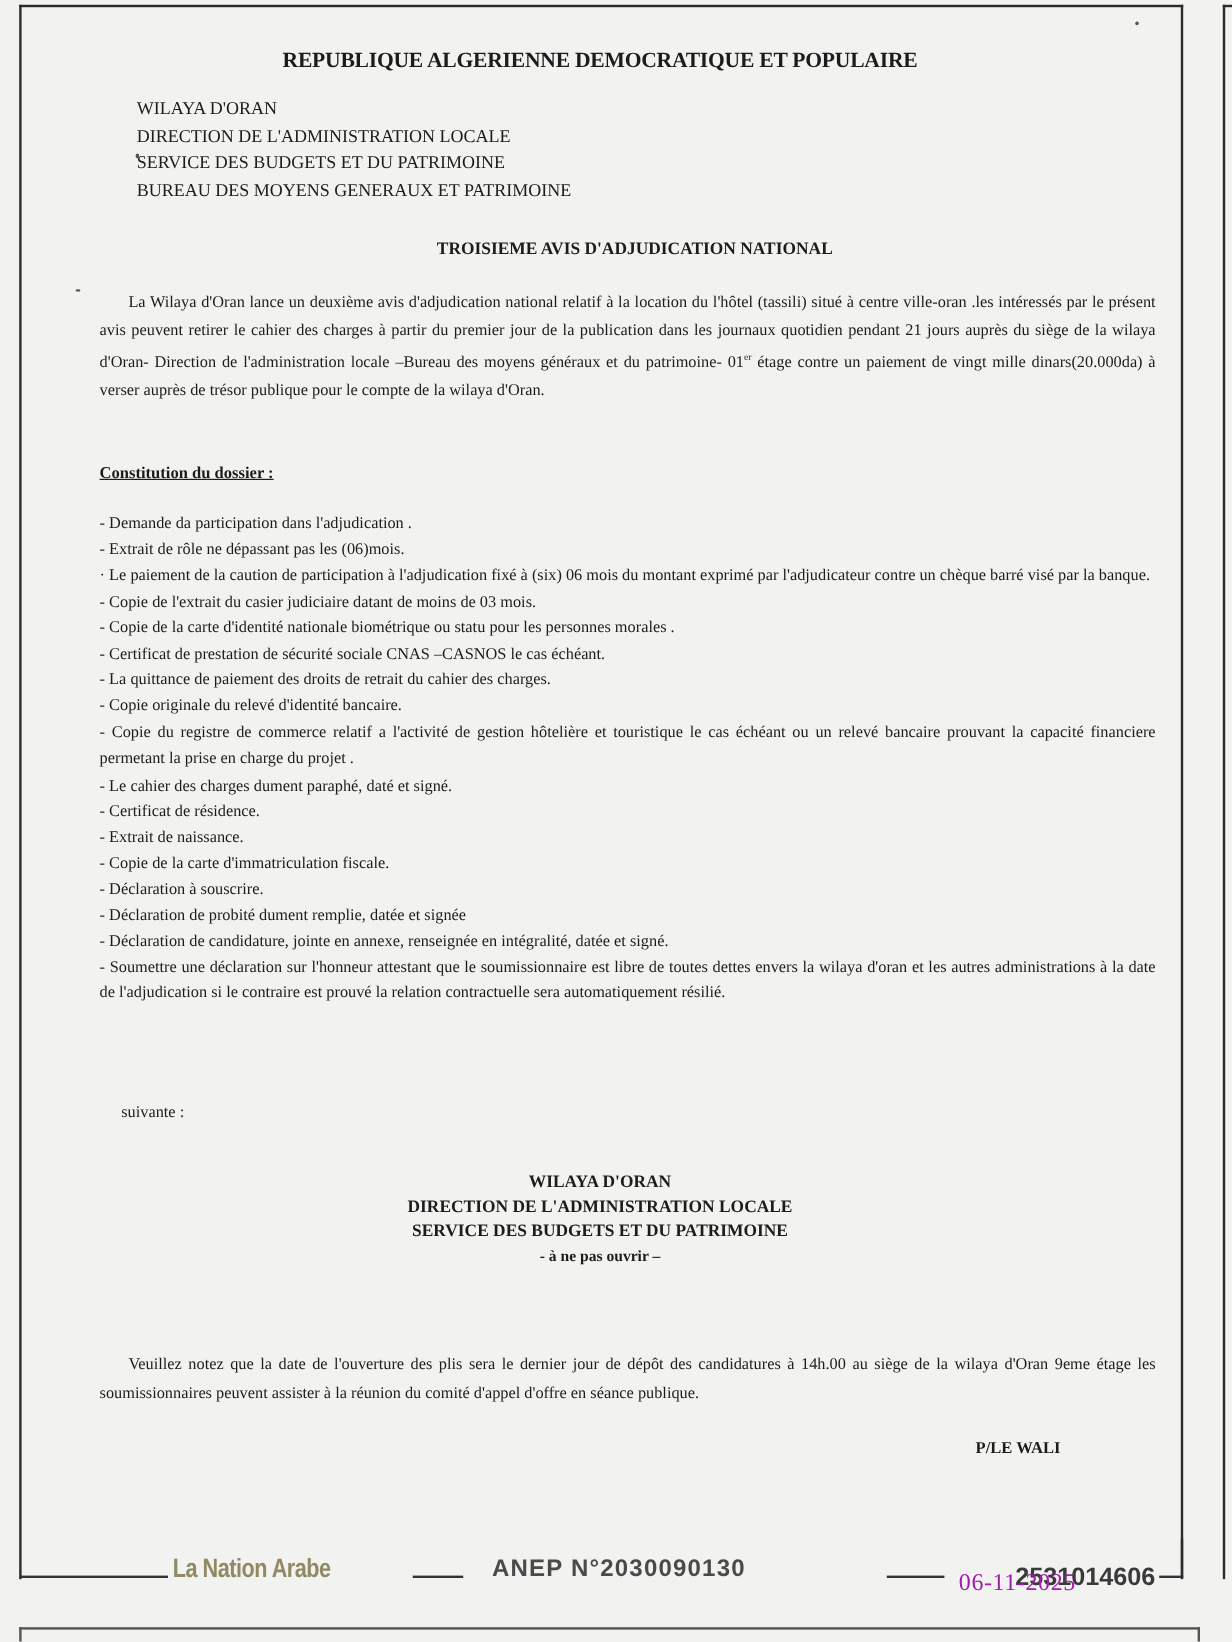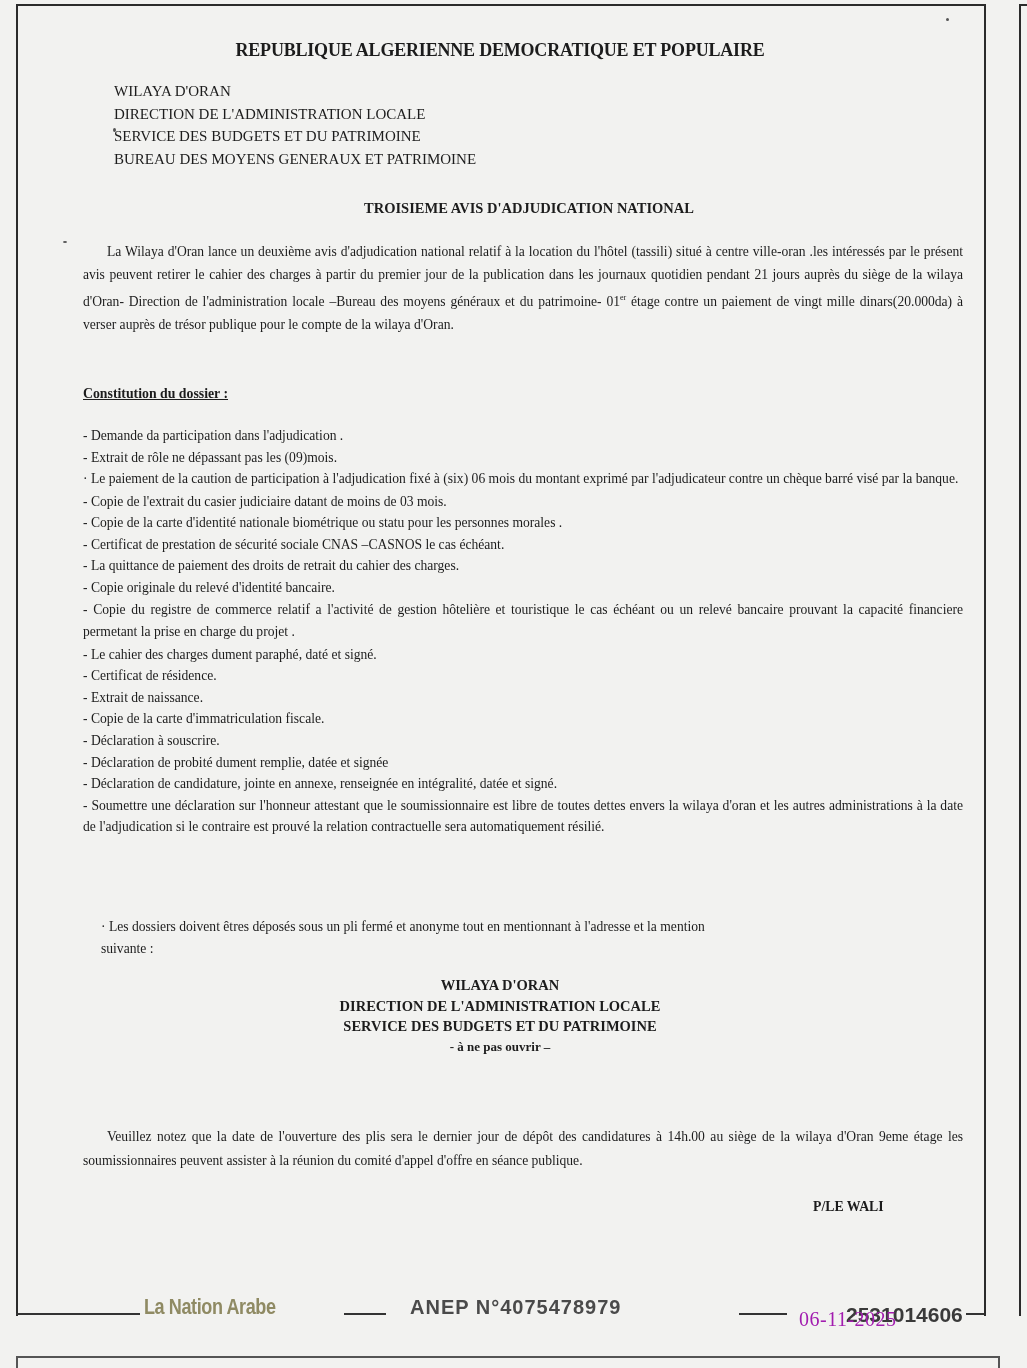--- a/index.html
+++ b/index.html
@@ -110,40 +110,39 @@
   <div class="notice-title">TROISIEME AVIS D'ADJUDICATION NATIONAL</div>
 
   <div class="para" style="top:240px; text-align:justify;">
     <span class="indent"></span><span>La Wilaya d'Oran lance un deuxième avis d'adjudication national  relatif à la location du l'hôtel (tassili)  situé à centre ville-oran .les intéressés par le présent avis peuvent retirer le cahier des charges à partir du premier jour de la publication dans les journaux quotidien pendant 21 jours auprès du siège de la wilaya d'Oran- Direction de l'administration locale –Bureau des moyens généraux et du patrimoine-  01</span><sup>er</sup><span>  étage contre un paiement de vingt mille dinars(20.000da)  à verser auprès de trésor publique pour le compte de la wilaya d'Oran.</span>
   </div>
 
   <div class="section-heading">Constitution du dossier :</div>
 
   <div class="list">
     <div class="item">- Demande da participation dans l'adjudication .</div>
-    <div class="item">- Extrait de rôle ne dépassant pas les (09)mois.</div>
+    <div class="item">- Extrait de rôle ne dépassant pas les (06)mois.</div>
     <div class="item justify" style="line-height:22.5px;">· Le paiement de la caution de participation à l'adjudication fixé à (six) 06 mois du montant exprimé par l'adjudicateur  contre un chèque barré visé par la banque.</div>
     <div class="item">- Copie de l'extrait du casier judiciaire datant de moins de 03 mois.</div>
     <div class="item">- Copie de la carte d'identité nationale biométrique ou statu pour les personnes morales .</div>
     <div class="item">- Certificat de prestation de sécurité sociale CNAS –CASNOS le cas échéant.</div>
     <div class="item">- La quittance de paiement des droits de retrait du cahier des charges.</div>
     <div class="item">- Copie originale du relevé d'identité bancaire.</div>
     <div class="item justify" style="line-height:22.5px;">- Copie du registre de commerce relatif a l'activité de gestion hôtelière et touristique le cas échéant ou un relevé bancaire prouvant la capacité financiere permetant la prise en charge du projet .</div>
     <div class="item">- Le cahier des charges dument paraphé, daté et signé.</div>
     <div class="item">- Certificat de résidence.</div>
     <div class="item">- Extrait de naissance.</div>
     <div class="item">- Copie de la carte d'immatriculation fiscale.</div>
     <div class="item">- Déclaration à souscrire.</div>
     <div class="item">- Déclaration de probité dument remplie, datée et signée</div>
     <div class="item">- Déclaration de candidature, jointe en annexe, renseignée en intégralité, datée et signé.</div>
     <div class="item justify" style="line-height:21px;">- Soumettre une déclaration sur l'honneur attestant que le soumissionnaire est libre de toutes dettes envers la wilaya d'oran et les autres administrations à la date de l'adjudication si le contraire est prouvé la relation contractuelle sera automatiquement résilié.</div>
   </div>
 
   <div class="deposit-note">
-    <div class="first">·  Les dossiers doivent êtres déposés sous un pli fermé et anonyme tout en mentionnant à l'adresse et  la mention</div>
     <div class="second">suivante :</div>
   </div>
 
   <div class="address-block">
     <div class="bold-line">WILAYA D'ORAN</div>
     <div class="bold-line">DIRECTION DE L'ADMINISTRATION LOCALE</div>
     <div class="bold-line">SERVICE DES BUDGETS ET DU PATRIMOINE</div>
     <div class="do-not-open">-  à ne pas ouvrir –</div>
   </div>
 
@@ -152,21 +151,21 @@
   </div>
 
   <div class="signature">P/LE WALI</div>
 
   <div class="ref-number">2531014606</div>
 
   <div class="footer">
     <div class="seg-line" style="left:0; width:124px;"></div>
     <div class="publisher">La Nation Arabe</div>
     <div class="seg-line" style="left:328px; width:42px;"></div>
-    <div class="anep">ANEP  N°4075478979</div>
+    <div class="anep">ANEP  N°2030090130</div>
     <div class="seg-line" style="left:723px; width:48px;"></div>
     <div class="date">06-11-2025</div>
     <div class="seg-line" style="left:950px; width:20px;"></div>
     <div class="corner-tick"></div>
   </div>
 
   <div class="speck" style="left:946px; top:18px;"></div>
   <div class="speck" style="left:63px; top:241px; width:4px; height:2px;"></div>
   <div class="speck" style="left:113px; top:128px; width:3px; height:4px;"></div>
 </div>

